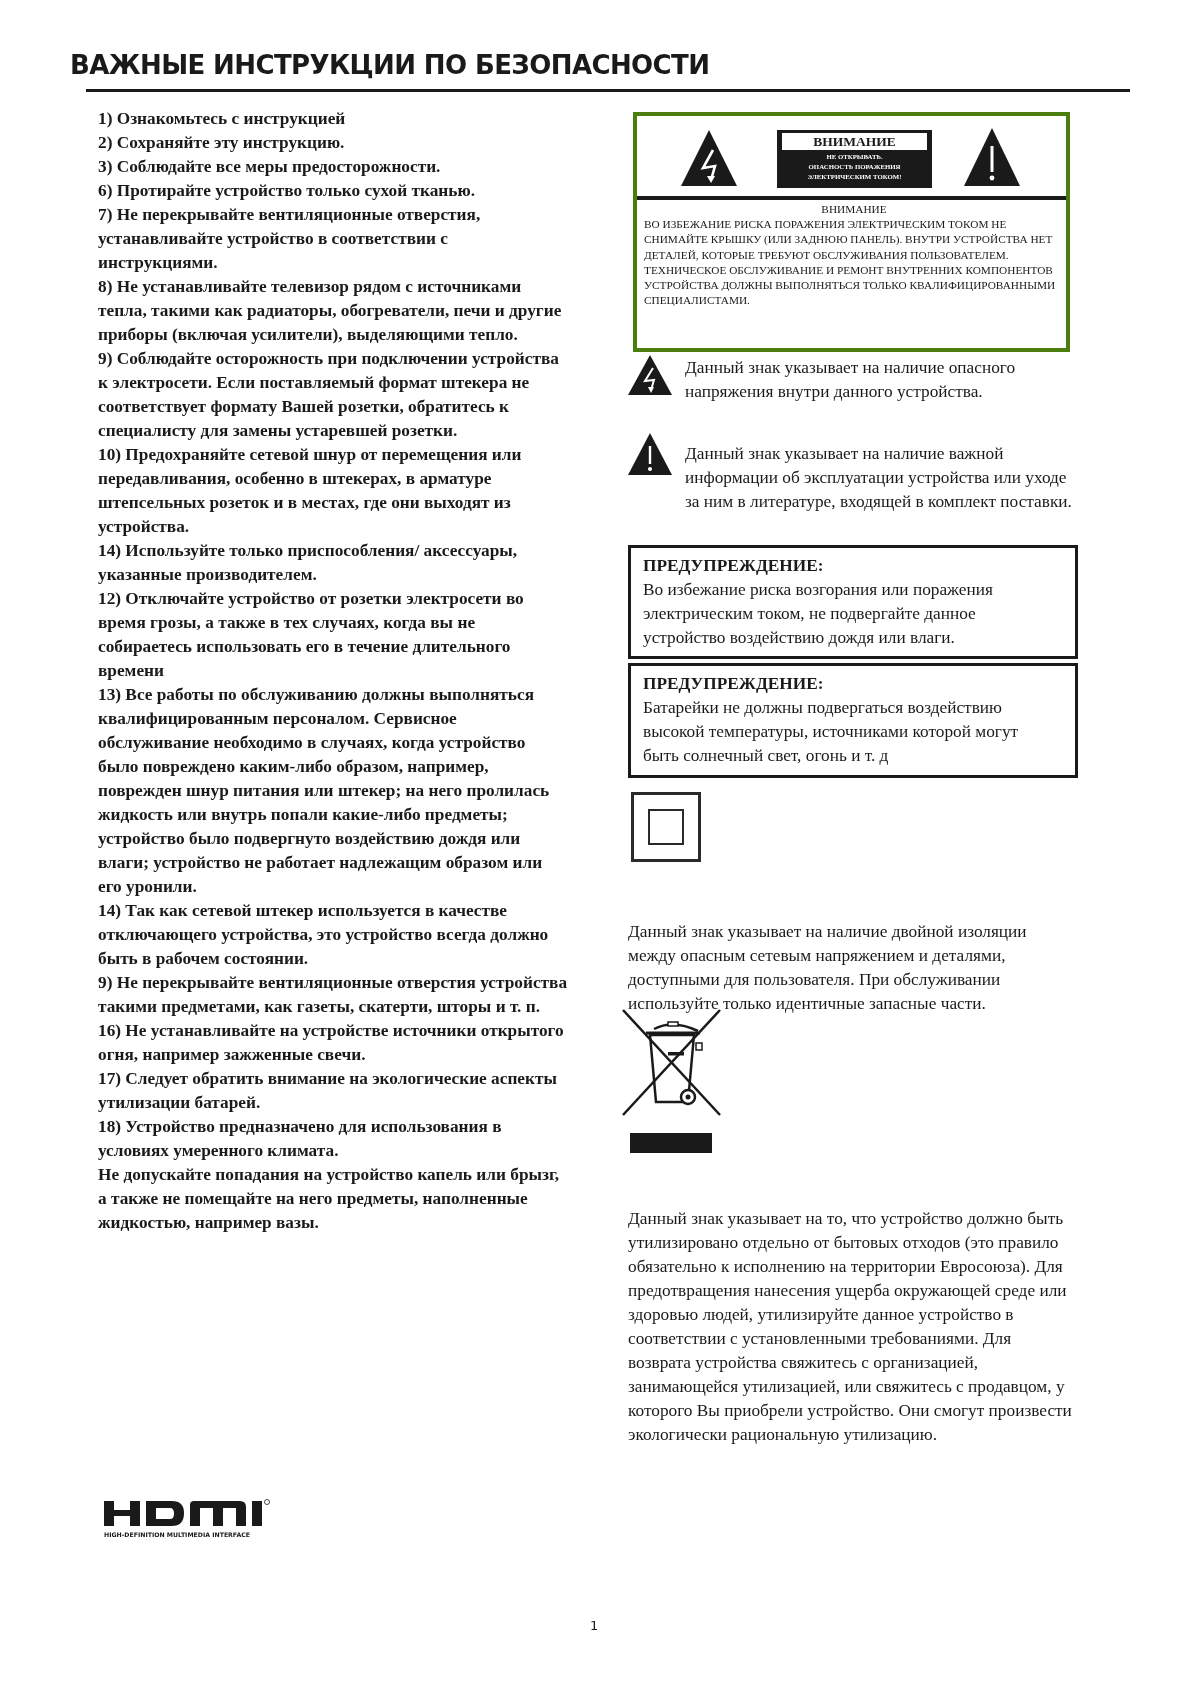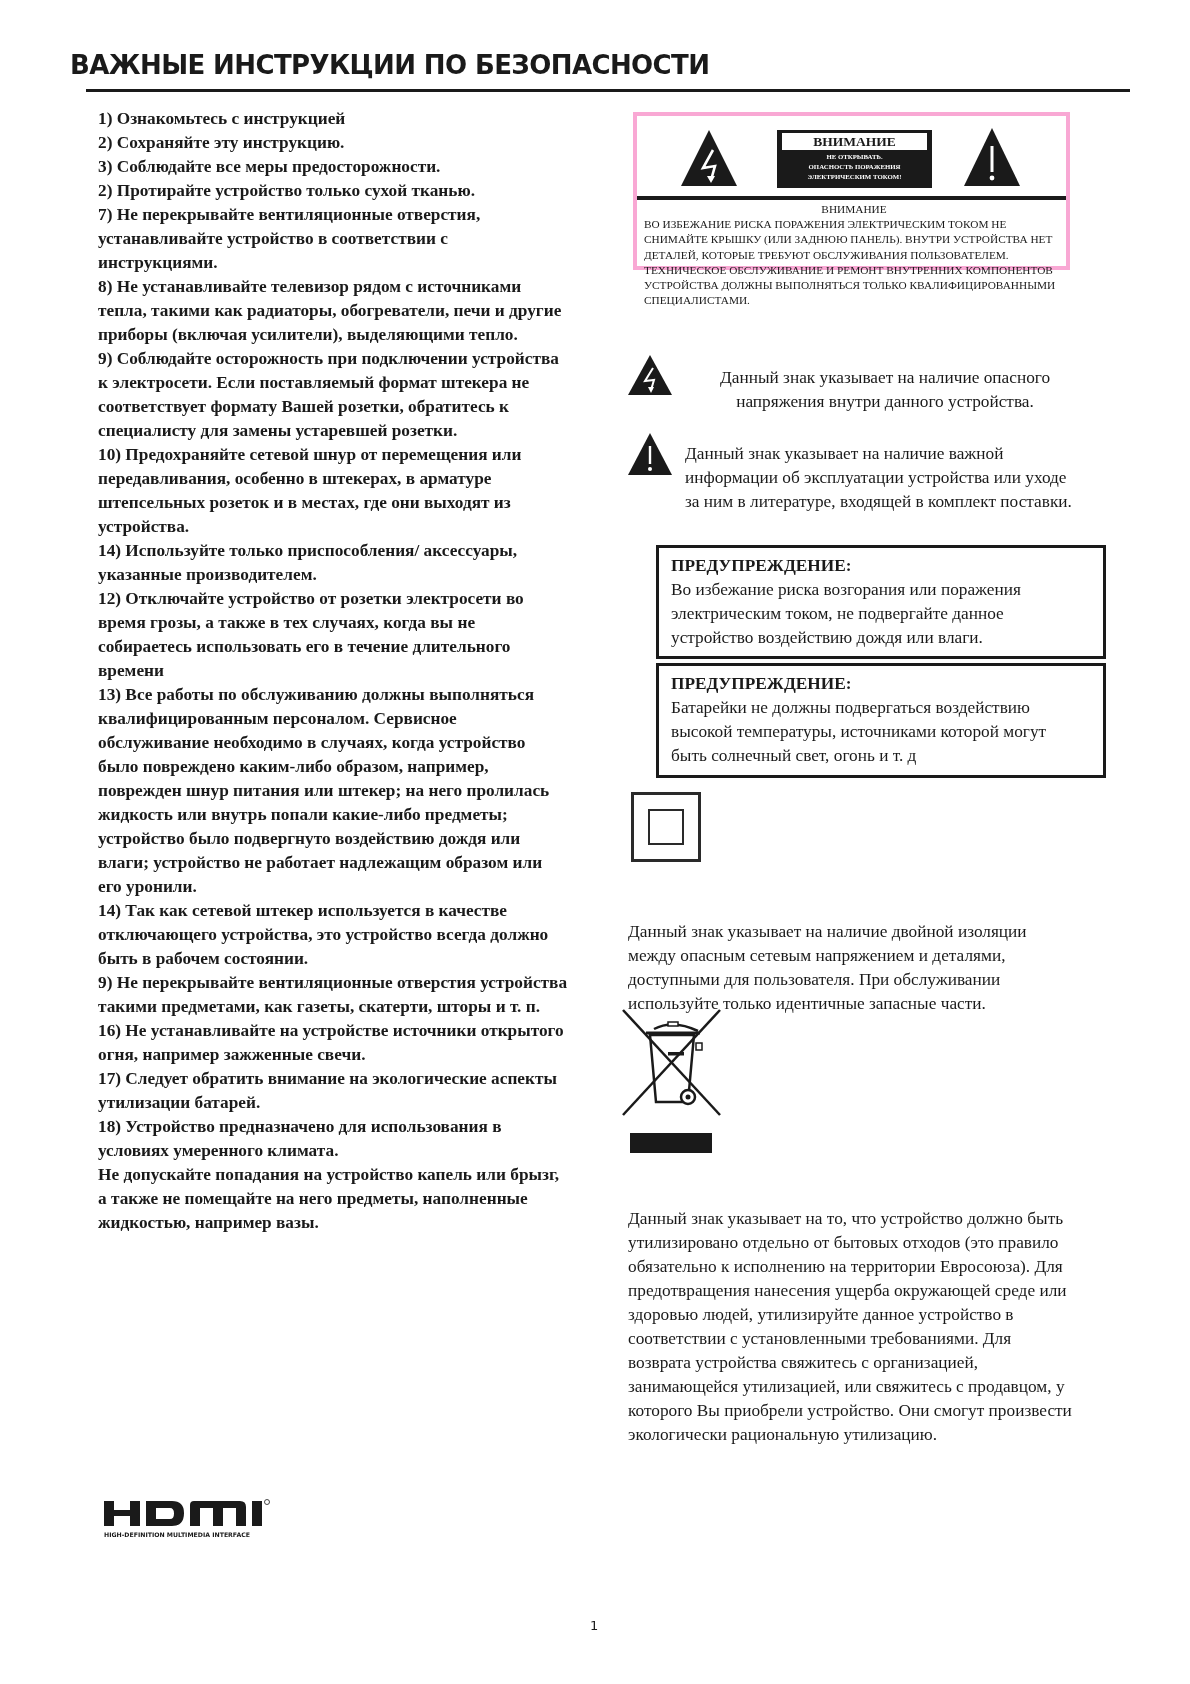--- a/index.html
+++ b/index.html
@@ -10,40 +10,40 @@
     letter-spacing: -0.6px; color: #1a1a1a; white-space: nowrap;
   }
   .title-rule { position: absolute; left: 86px; top: 89px; width: 1044px; height: 3px; background: #1a1a1a; }
 
   .left-col {
     position: absolute; left: 98px; top: 107px; width: 470px;
     font-family: "Liberation Serif", serif; font-size: 17.3px; line-height: 24px; color: #1a1a1a; font-weight: bold;
   }
   .left-col p { margin: 0; }
 
-  .caution-box { position: absolute; left: 633px; top: 112px; width: 437px; height: 158px; border: 4px solid #f9a8d4; box-sizing: border-box; }
+  .caution-box { position: absolute; left: 633px; top: 112px; width: 437px; height: 240px; border: 4px solid #4d7c0f; box-sizing: border-box; }
   .caution-top { position: absolute; left: 0; top: 0; width: 429px; height: 84px; border-bottom: 4px solid #1a1a1a; box-sizing: border-box; }
   .tri-left { position: absolute; left: 42px; top: 12px; width: 60px; height: 60px; }
   .tri-right { position: absolute; left: 325px; top: 10px; width: 60px; height: 62px; }
   .vnimanie-plate { position: absolute; left: 140px; top: 14px; width: 155px; height: 58px; background: #1a1a1a; }
   .vnimanie-white { position: absolute; left: 5px; top: 3px; width: 145px; height: 17px; background: #fff;
     font-family: "Liberation Serif", serif; font-weight: bold; font-size: 13.5px; text-align: center; line-height: 18px; color: #1a1a1a; }
   .vnimanie-sub { position: absolute; left: 0; top: 22px; width: 155px; text-align: center;
     font-family: "Liberation Serif", serif; font-weight: bold; font-size: 6.8px; line-height: 10px; color: #fff; }
   .caution-body { position: absolute; left: 7px; top: 86px; width: 420px;
     font-family: "Liberation Serif", serif; font-size: 11.3px; line-height: 15.2px; color: #1a1a1a; }
   .caution-body .head { text-align: center; }
 
   .sign-row { position: absolute; left: 627px; width: 450px; }
   .sign-row svg { position: absolute; left: 0; }
   .sign-row .txt { position: absolute; left: 58px; width: 400px;
     font-family: "Liberation Serif", serif; font-size: 17.3px; line-height: 24px; }
 
   .warn-box { position: absolute; left: 628px; width: 450px; border: 3px solid #1a1a1a; box-sizing: border-box;
-    padding: 6px 25px 0 12px; font-family: "Liberation Serif", serif; font-size: 17.3px; line-height: 24px; margin-left: 28px; }
+    padding: 6px 25px 0 12px; font-family: "Liberation Serif", serif; font-size: 17.3px; line-height: 24px; }
   .warn-box .h { font-weight: bold; }
 
   .dbl-ins { position: absolute; left: 631px; top: 792px; width: 70px; height: 70px; border: 3px solid #2a2a2a; box-sizing: border-box; }
   .dbl-ins-inner { position: absolute; left: 14px; top: 14px; width: 36px; height: 36px; border: 2.5px solid #2a2a2a; box-sizing: border-box; }
 
   .para { position: absolute; left: 628px; width: 450px;
     font-family: "Liberation Serif", serif; font-size: 17.3px; line-height: 24px; margin-top: 42px; }
 
   .weee { position: absolute; left: 618px; top: 1005px; width: 110px; height: 115px; }
   .weee-bar { position: absolute; left: 630px; top: 1133px; width: 82px; height: 20px; background: #1a1a1a; }
@@ -54,21 +54,21 @@
 </head>
 <body>
 
 <div class="title">ВАЖНЫЕ ИНСТРУКЦИИ ПО БЕЗОПАСНОСТИ</div>
 <div class="title-rule"></div>
 
 <div class="left-col">
   <p>1) Ознакомьтесь с инструкцией</p>
   <p>2) Сохраняйте эту инструкцию.</p>
   <p>3) Соблюдайте все меры предосторожности.</p>
-  <p>2) Протирайте устройство только сухой тканью.</p>
+  <p>6) Протирайте устройство только сухой тканью.</p>
   <p>7) Не перекрывайте вентиляционные отверстия, устанавливайте устройство в соответствии с инструкциями.</p>
   <p>8) Не устанавливайте телевизор рядом с источниками тепла, такими как радиаторы, обогреватели, печи и другие приборы (включая усилители), выделяющими тепло.</p>
   <p>9) Соблюдайте осторожность при подключении устройства к электросети. Если поставляемый формат штекера не соответствует формату Вашей розетки, обратитесь к специалисту для замены устаревшей розетки.</p>
   <p>10) Предохраняйте сетевой шнур от перемещения или передавливания, особенно в штекерах, в арматуре штепсельных розеток и в местах, где они выходят из устройства.</p>
   <p>14) Используйте только приспособления/ аксессуары, указанные производителем.</p>
   <p>12) Отключайте устройство от розетки электросети во время грозы, а также в тех случаях, когда вы не собираетесь использовать его в течение длительного времени</p>
   <p>13) Все работы по обслуживанию должны выполняться квалифицированным персоналом. Сервисное обслуживание необходимо в случаях, когда устройство было повреждено каким-либо образом, например, поврежден шнур питания или штекер; на него пролилась жидкость или внутрь попали какие-либо предметы; устройство было подвергнуто воздействию дождя или влаги; устройство не работает надлежащим образом или его уронили.</p>
   <p>14) Так как сетевой штекер используется в качестве отключающего устройства, это устройство всегда должно быть в рабочем состоянии.</p>
   <p>9) Не перекрывайте вентиляционные отверстия устройства такими предметами, как газеты, скатерти, шторы и т. п.</p>
   <p>16) Не устанавливайте на устройстве источники открытого огня, например зажженные свечи.</p>
@@ -103,21 +103,21 @@
     <div>ВО ИЗБЕЖАНИЕ РИСКА ПОРАЖЕНИЯ ЭЛЕКТРИЧЕСКИМ ТОКОМ НЕ СНИМАЙТЕ КРЫШКУ (ИЛИ ЗАДНЮЮ ПАНЕЛЬ). ВНУТРИ УСТРОЙСТВА НЕТ ДЕТАЛЕЙ, КОТОРЫЕ ТРЕБУЮТ ОБСЛУЖИВАНИЯ ПОЛЬЗОВАТЕЛЕМ. ТЕХНИЧЕСКОЕ ОБСЛУЖИВАНИЕ И РЕМОНТ ВНУТРЕННИХ КОМПОНЕНТОВ УСТРОЙСТВА ДОЛЖНЫ ВЫПОЛНЯТЬСЯ ТОЛЬКО КВАЛИФИЦИРОВАННЫМИ СПЕЦИАЛИСТАМИ.</div>
   </div>
 </div>
 
 <div class="sign-row" style="top:352px; height:60px;">
   <svg style="top:2px;" width="46" height="42" viewBox="0 0 46 42">
     <polygon points="23,1 45,41 1,41" fill="#1a1a1a"></polygon>
     <polyline points="26,14 18,27 27,26 24,36" fill="none" stroke="#fff" stroke-width="2"></polyline>
     <polygon points="21,33 24,39 27,33" fill="#fff"></polygon>
   </svg>
-  <div class="txt" style="top:14px;text-align:center;">Данный знак указывает на наличие опасного напряжения внутри данного устройства.</div>
+  <div class="txt" style="top:4px;">Данный знак указывает на наличие опасного напряжения внутри данного устройства.</div>
 </div>
 
 <div class="sign-row" style="top:426px; height:100px;">
   <svg style="top:6px;" width="46" height="44" viewBox="0 0 46 44">
     <polygon points="23,1 45,43 1,43" fill="#1a1a1a"></polygon>
     <rect x="21.8" y="14" width="2.4" height="18" fill="#fff"></rect>
     <circle cx="23" cy="37" r="2" fill="#fff"></circle>
   </svg>
   <div class="txt" style="top:16px;">Данный знак указывает на наличие важной информации об эксплуатации устройства или уходе за ним в литературе, входящей в комплект поставки.</div>
 </div>

